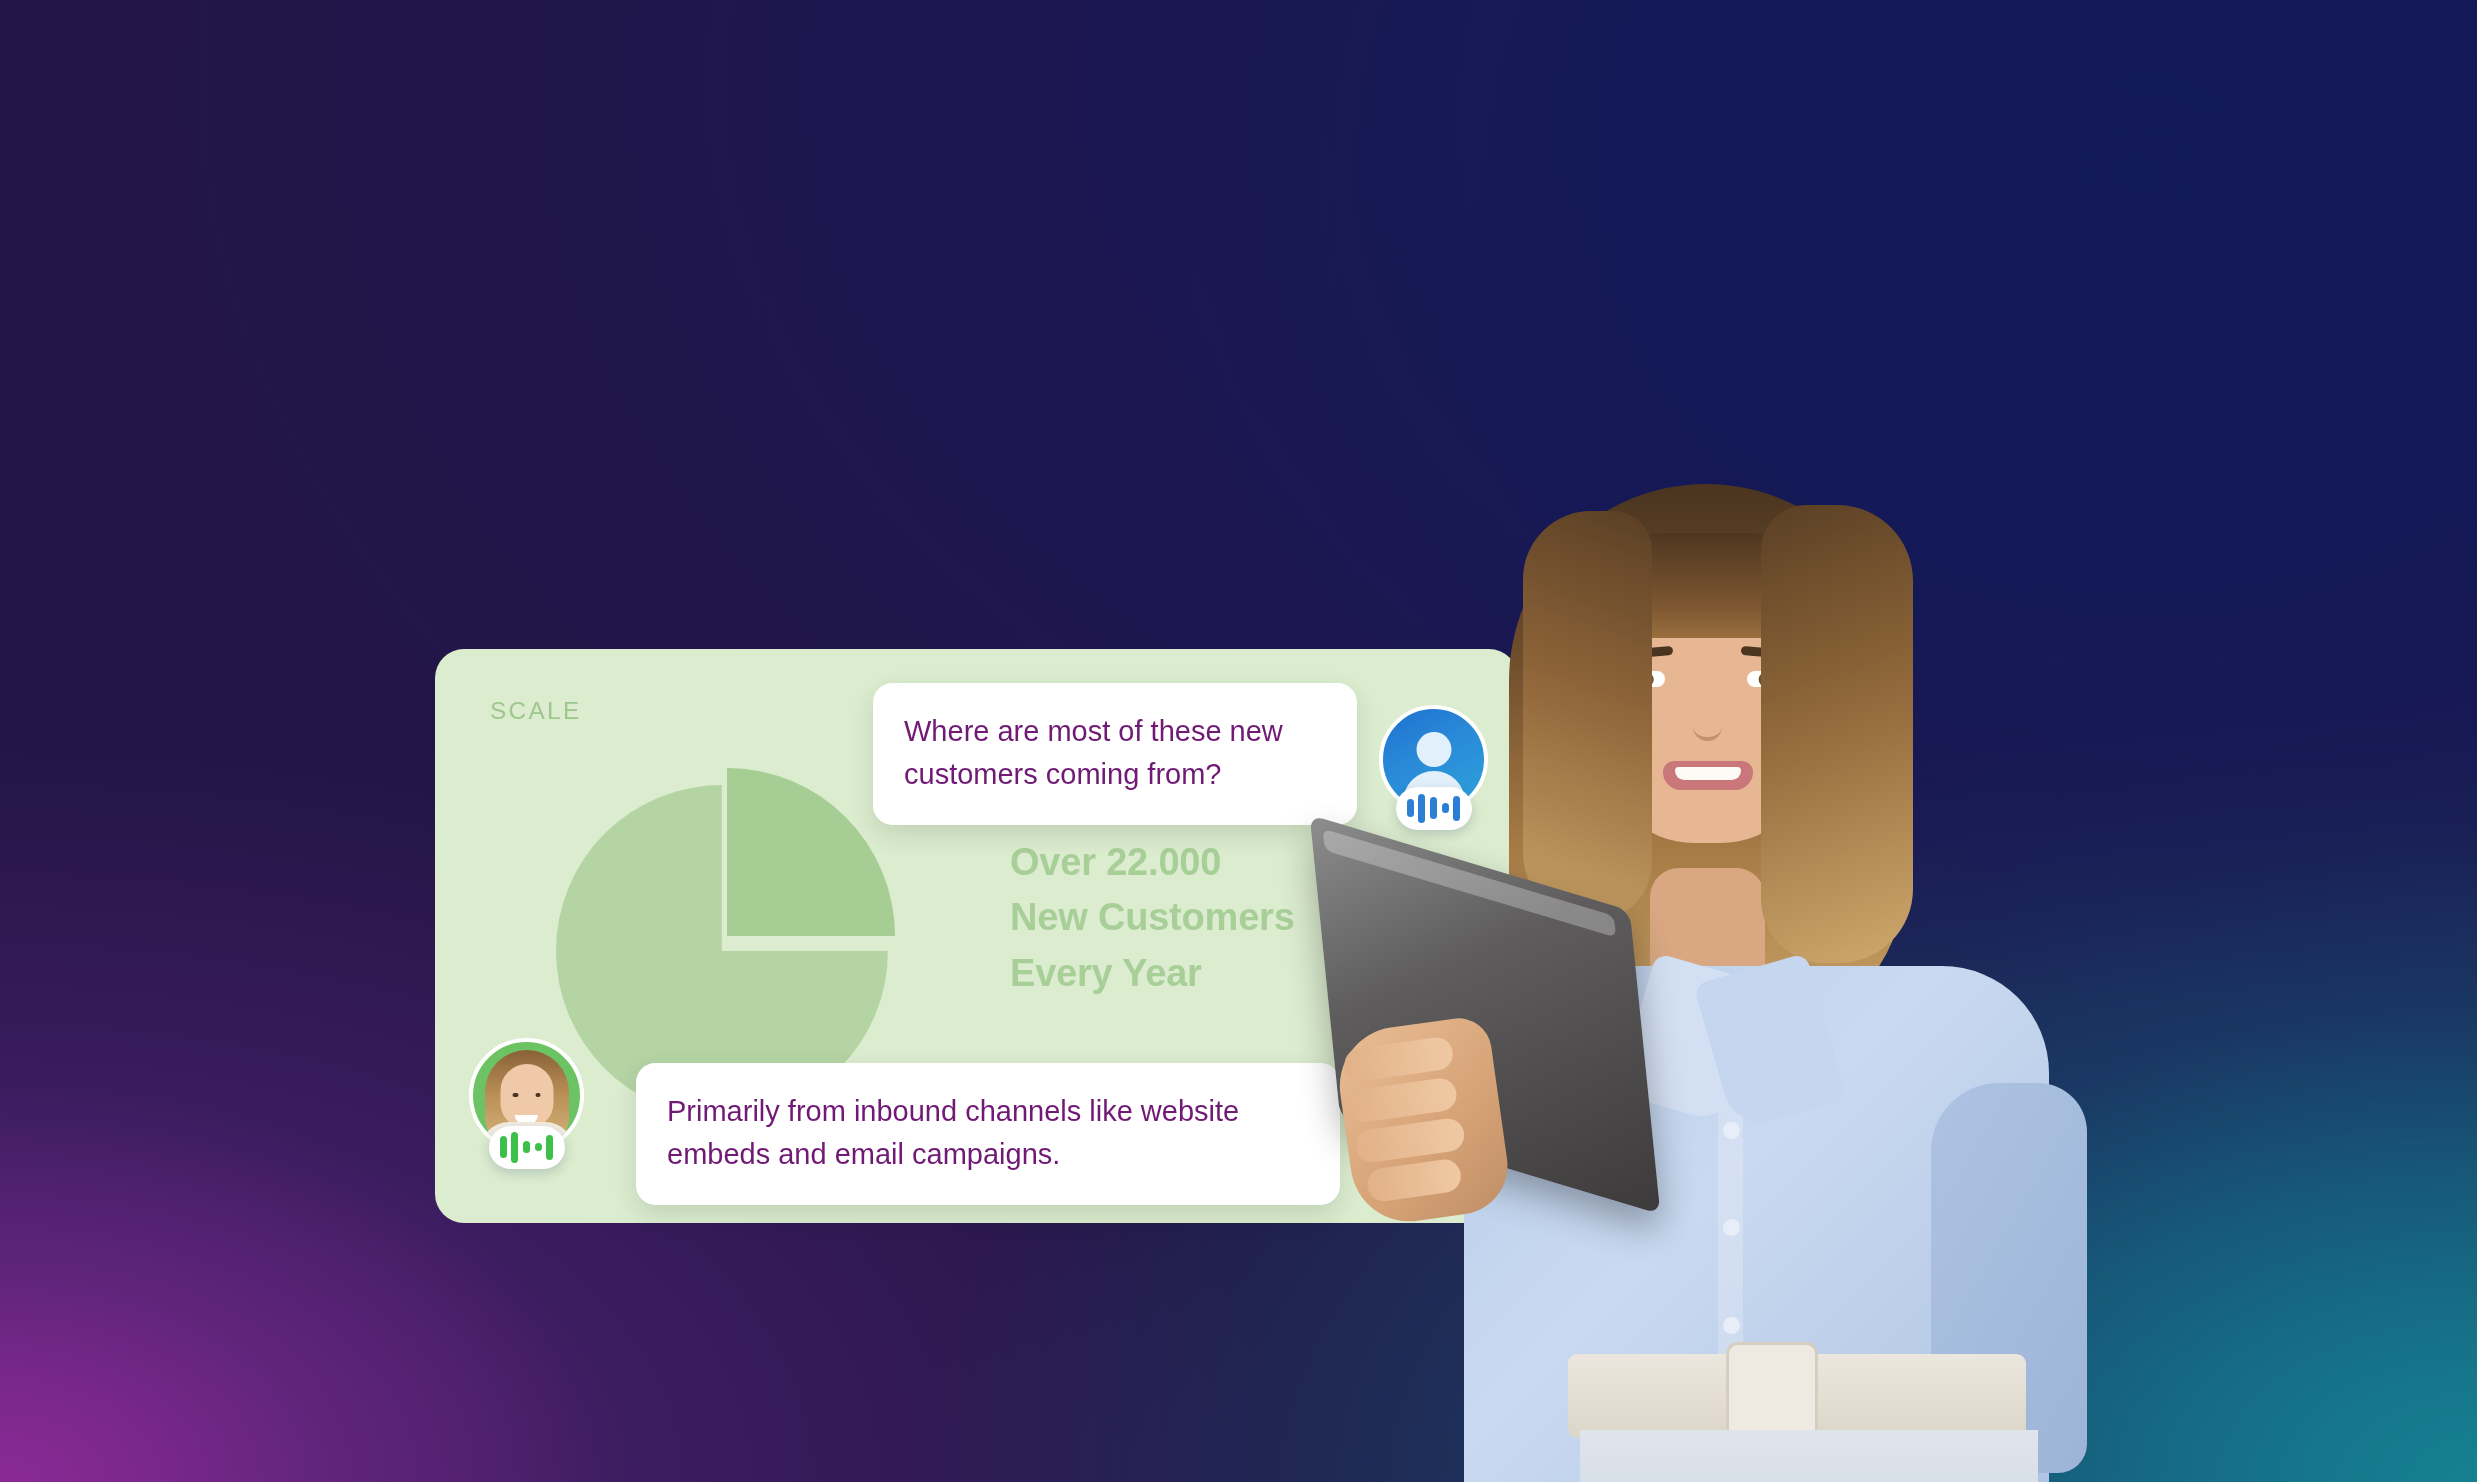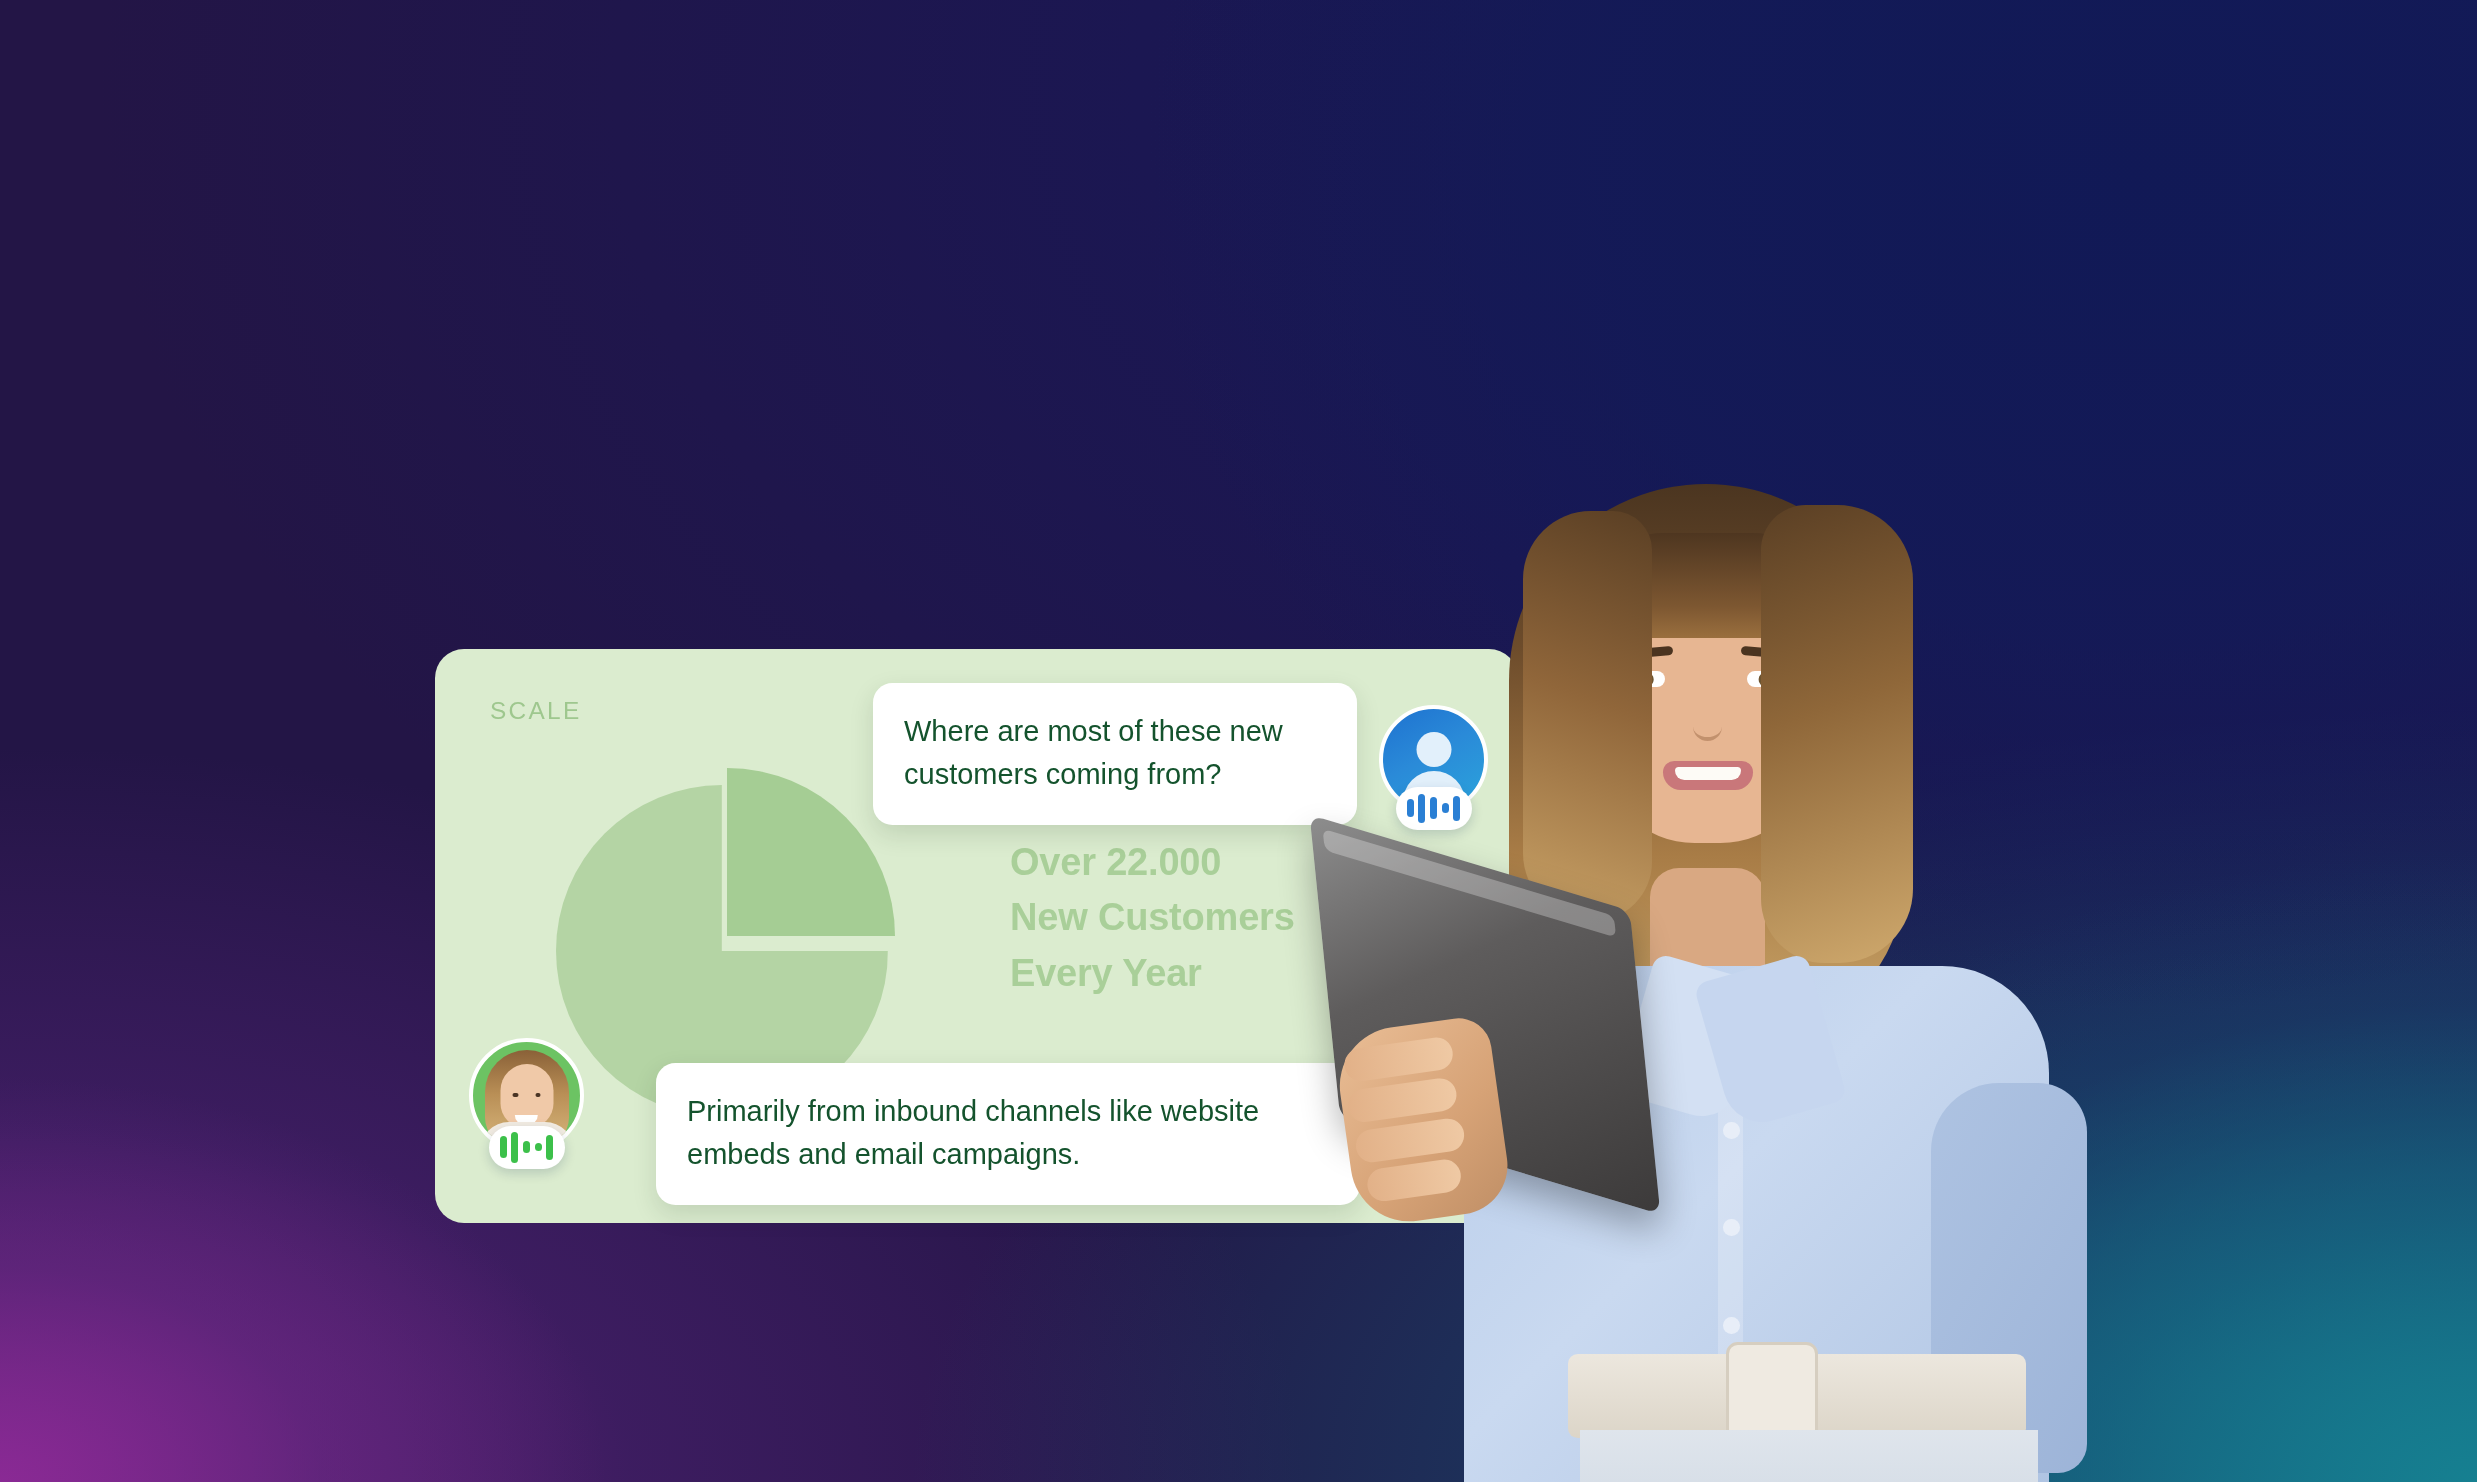--- a/index.html
+++ b/index.html
@@ -101,37 +101,36 @@
     font-weight:700;
     letter-spacing:-0.2px;
   }
   .stat div { white-space:nowrap; }
 
   
   .bubble {
     position:absolute;
     background:#ffffff;
     border-radius:19.5px;
-    color:#14532d;
+    color:#701a75;
     box-shadow:0 9.8px 25px rgba(20,50,25,0.13);
   }
   .bubble-question {
     left:873px; top:683px;
     width:484px;
     padding:27px 29px 29px 31px;
     font-size:29px;
     line-height:1.48;
   }
   .bubble-answer {
     left:636px; top:1063px;
     width:704px;
     padding:27px 29px 29px 31px;
     font-size:29px;
     line-height:1.48;
-    margin-left:20px;
   }
 
   
   .ai-avatar {
     position:absolute;
     left:1379px; top:705px;
     width:109px; height:109px;
   }
   .ai-ring {
     position:absolute; inset:0;

